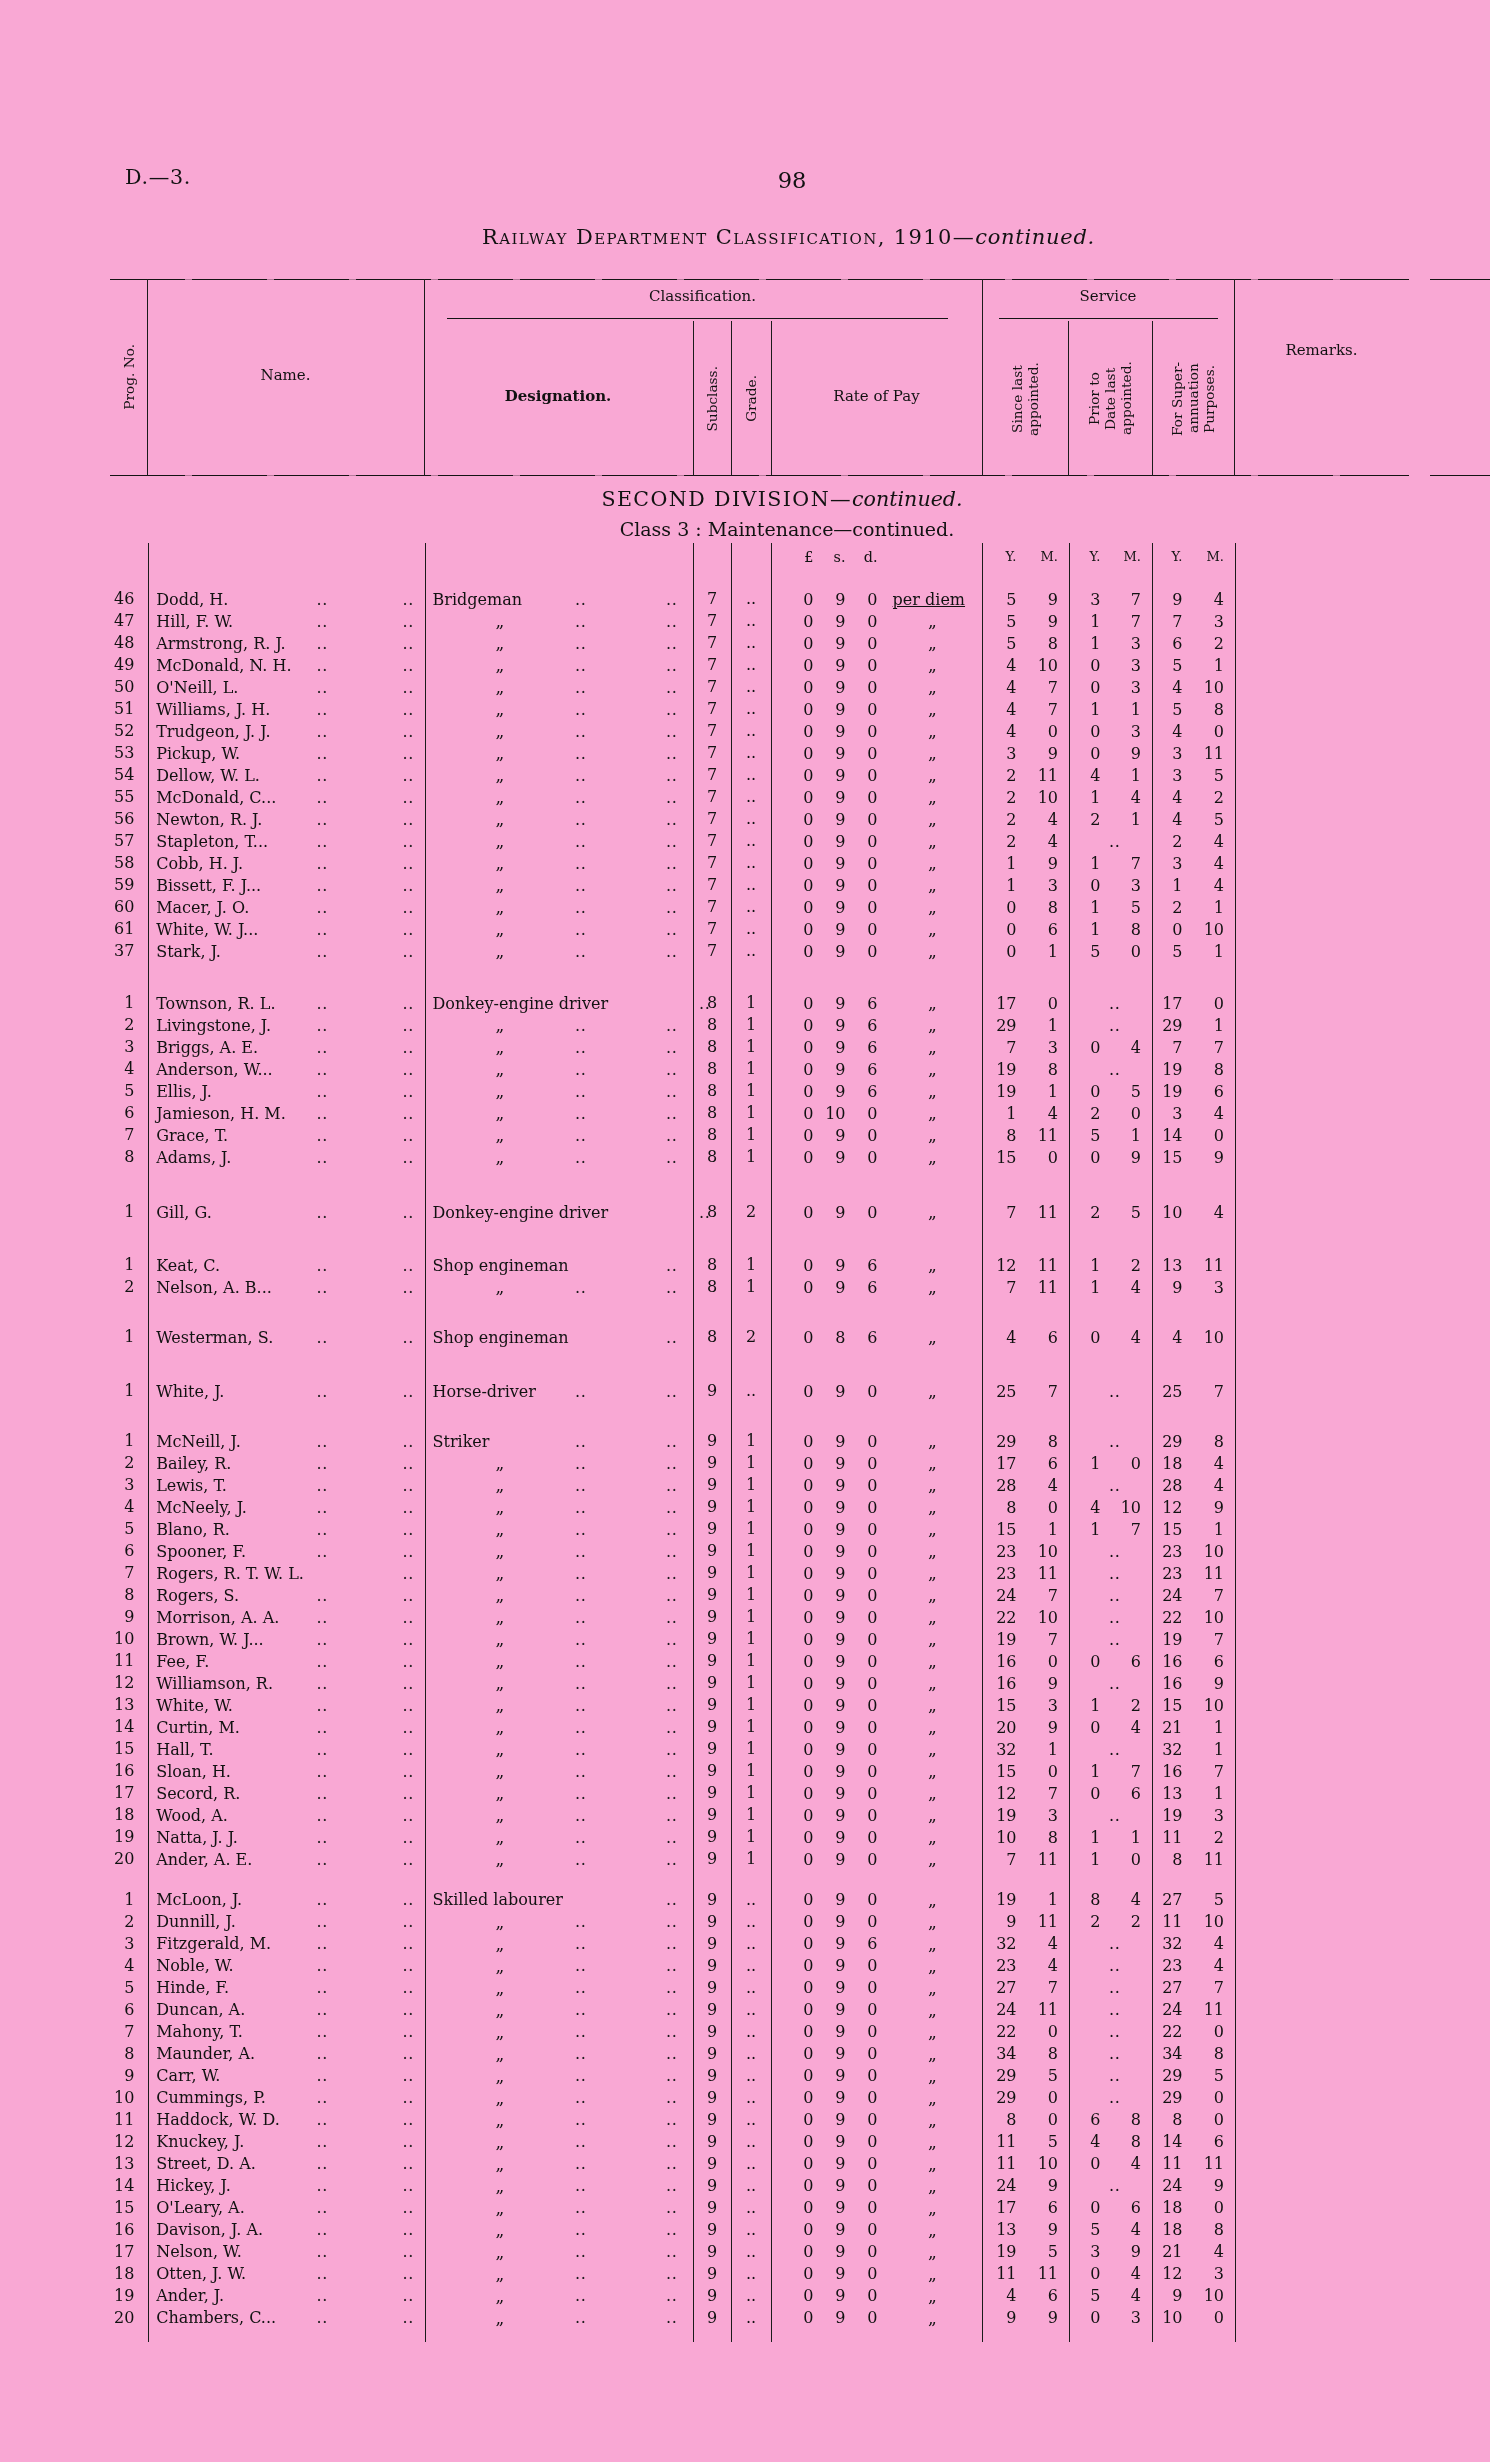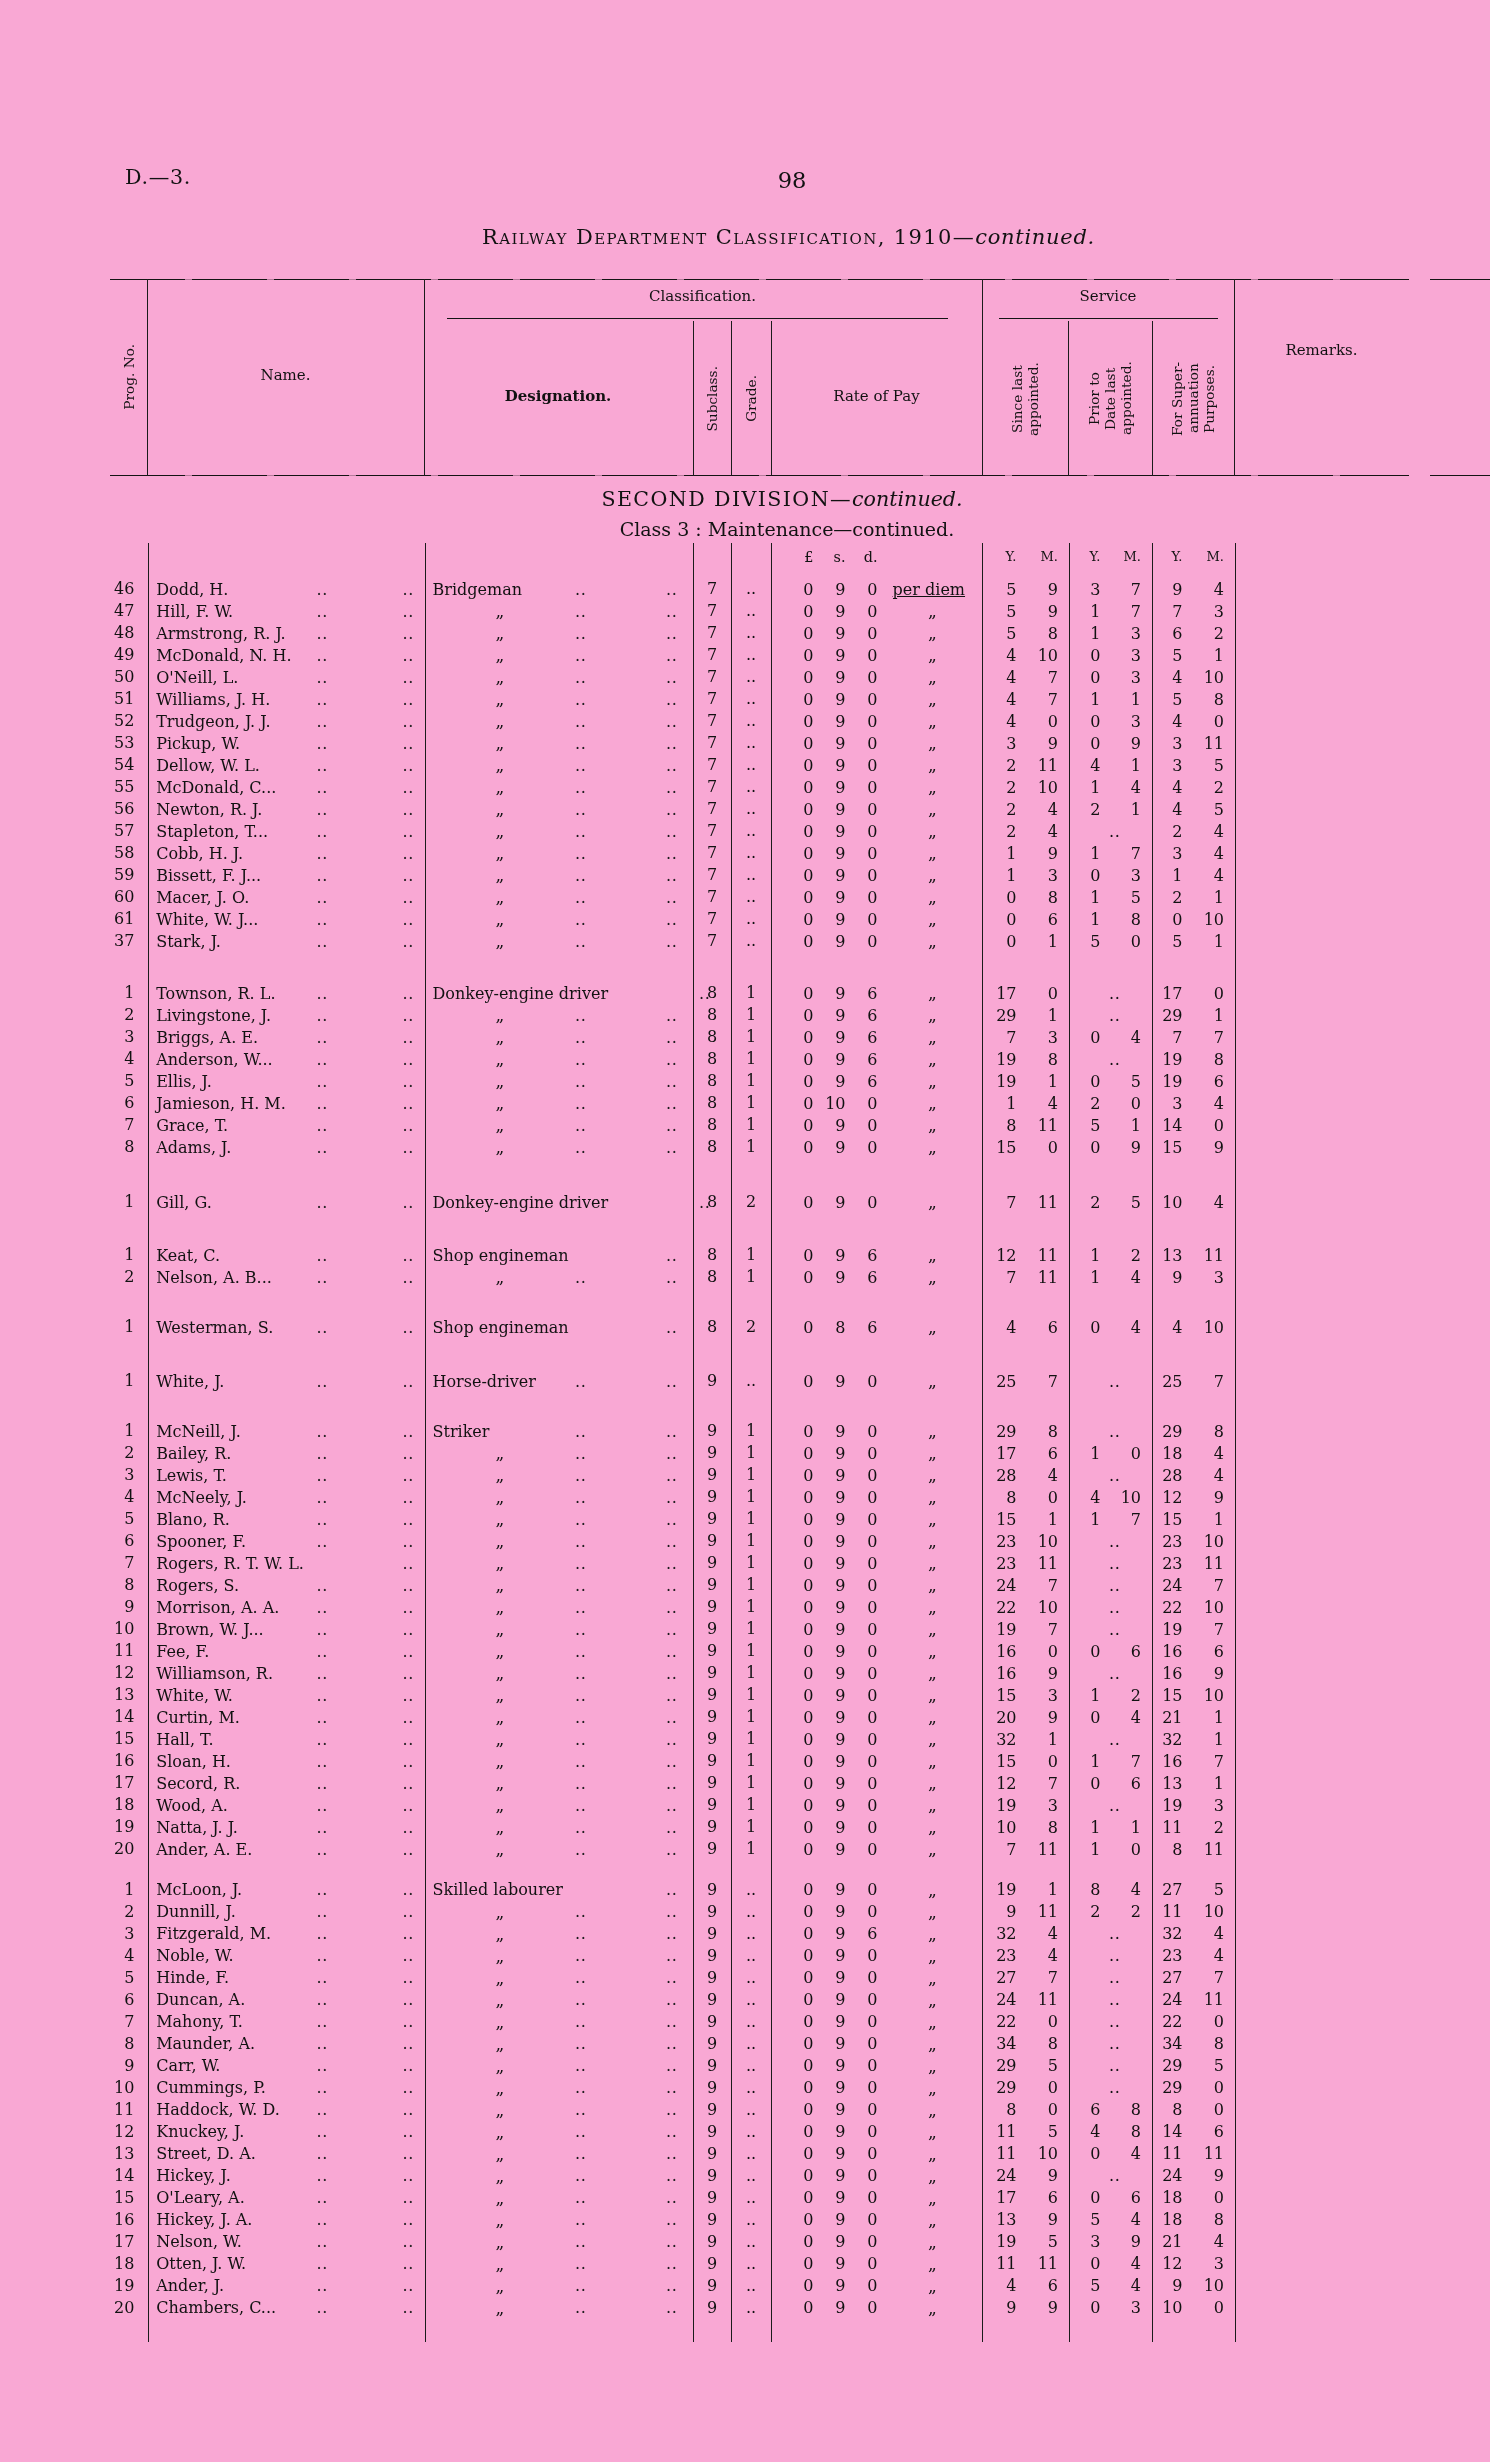--- a/index.html
+++ b/index.html
@@ -28,21 +28,21 @@
   .th-label{position:absolute;text-align:center;font-size:15px;}
   .group-underline{position:absolute;height:1.4px;background:#141414;}
   .vwrap{position:absolute;display:flex;align-items:center;justify-content:center;}
   .vtext{writing-mode:vertical-rl;transform:rotate(180deg);font-size:13.7px;line-height:1.18;text-align:center;}
   .vh140{height:96px;} .vh120{height:85px;} .vh130{height:89px;}
   
   .data-area{position:absolute;left:110px;top:543px;width:1380px;height:1800px;font-size:16px;}
   .row{display:grid;grid-template-columns:38px 277px 268px 38px 40px 211px 86px 84px 82px 1fr;
        height:22px;align-items:center;}
   .block{margin:0;}
-  .b1{margin-top:8px;} .b2{margin-top:30px;} .b3{margin-top:33px;} .b4{margin-top:31px;}
+  .b1{margin-top:18px;} .b2{margin-top:30px;} .b3{margin-top:33px;} .b4{margin-top:31px;}
   .b5{margin-top:28px;} .b6{margin-top:32px;} .b7{margin-top:28px;} .b8{margin-top:18.5px;}
   .cell{height:100%;display:flex;align-items:center;overflow:visible;}
   .cell.prog{display:block;text-align:right;padding-right:13.7px;line-height:22px;}
   .cell.name{display:grid;grid-template-columns:1fr 86px 22.6px;align-items:center;}
   .ntext{padding-left:8.2px;white-space:nowrap;}
   .cell.des{display:grid;grid-template-columns:1fr 91px 27px;align-items:center;}
   .dtext{padding-left:7.5px;white-space:nowrap;}
   .ditto{text-align:center;font-size:17px;}
   .ldr{letter-spacing:0.7px;color:#1b1b1b;}
   .cell.sub,.cell.gr{display:block;text-align:center;line-height:22px;}
@@ -2350,21 +2350,21 @@
           </div>
           <div class="cell svc s3">
             <span class="y">18</span>
             <span class="m2">0</span>
           </div>
           <div class="cell rem"></div>
         </div>
         <div class="row">
           <div class="cell prog">16</div>
           <div class="cell name">
-            <span class="ntext">Hickey, J. A.</span>
+            <span class="ntext">Davison, J. A.</span>
             <span class="ldr">..</span>
             <span class="ldr">..</span>
           </div>
           <div class="cell des">
             <span class="ditto">„</span>
             <span class="ldr">..</span>
             <span class="ldr">..</span>
           </div>
           <div class="cell sub">9</div>
           <div class="cell gr">..</div>

